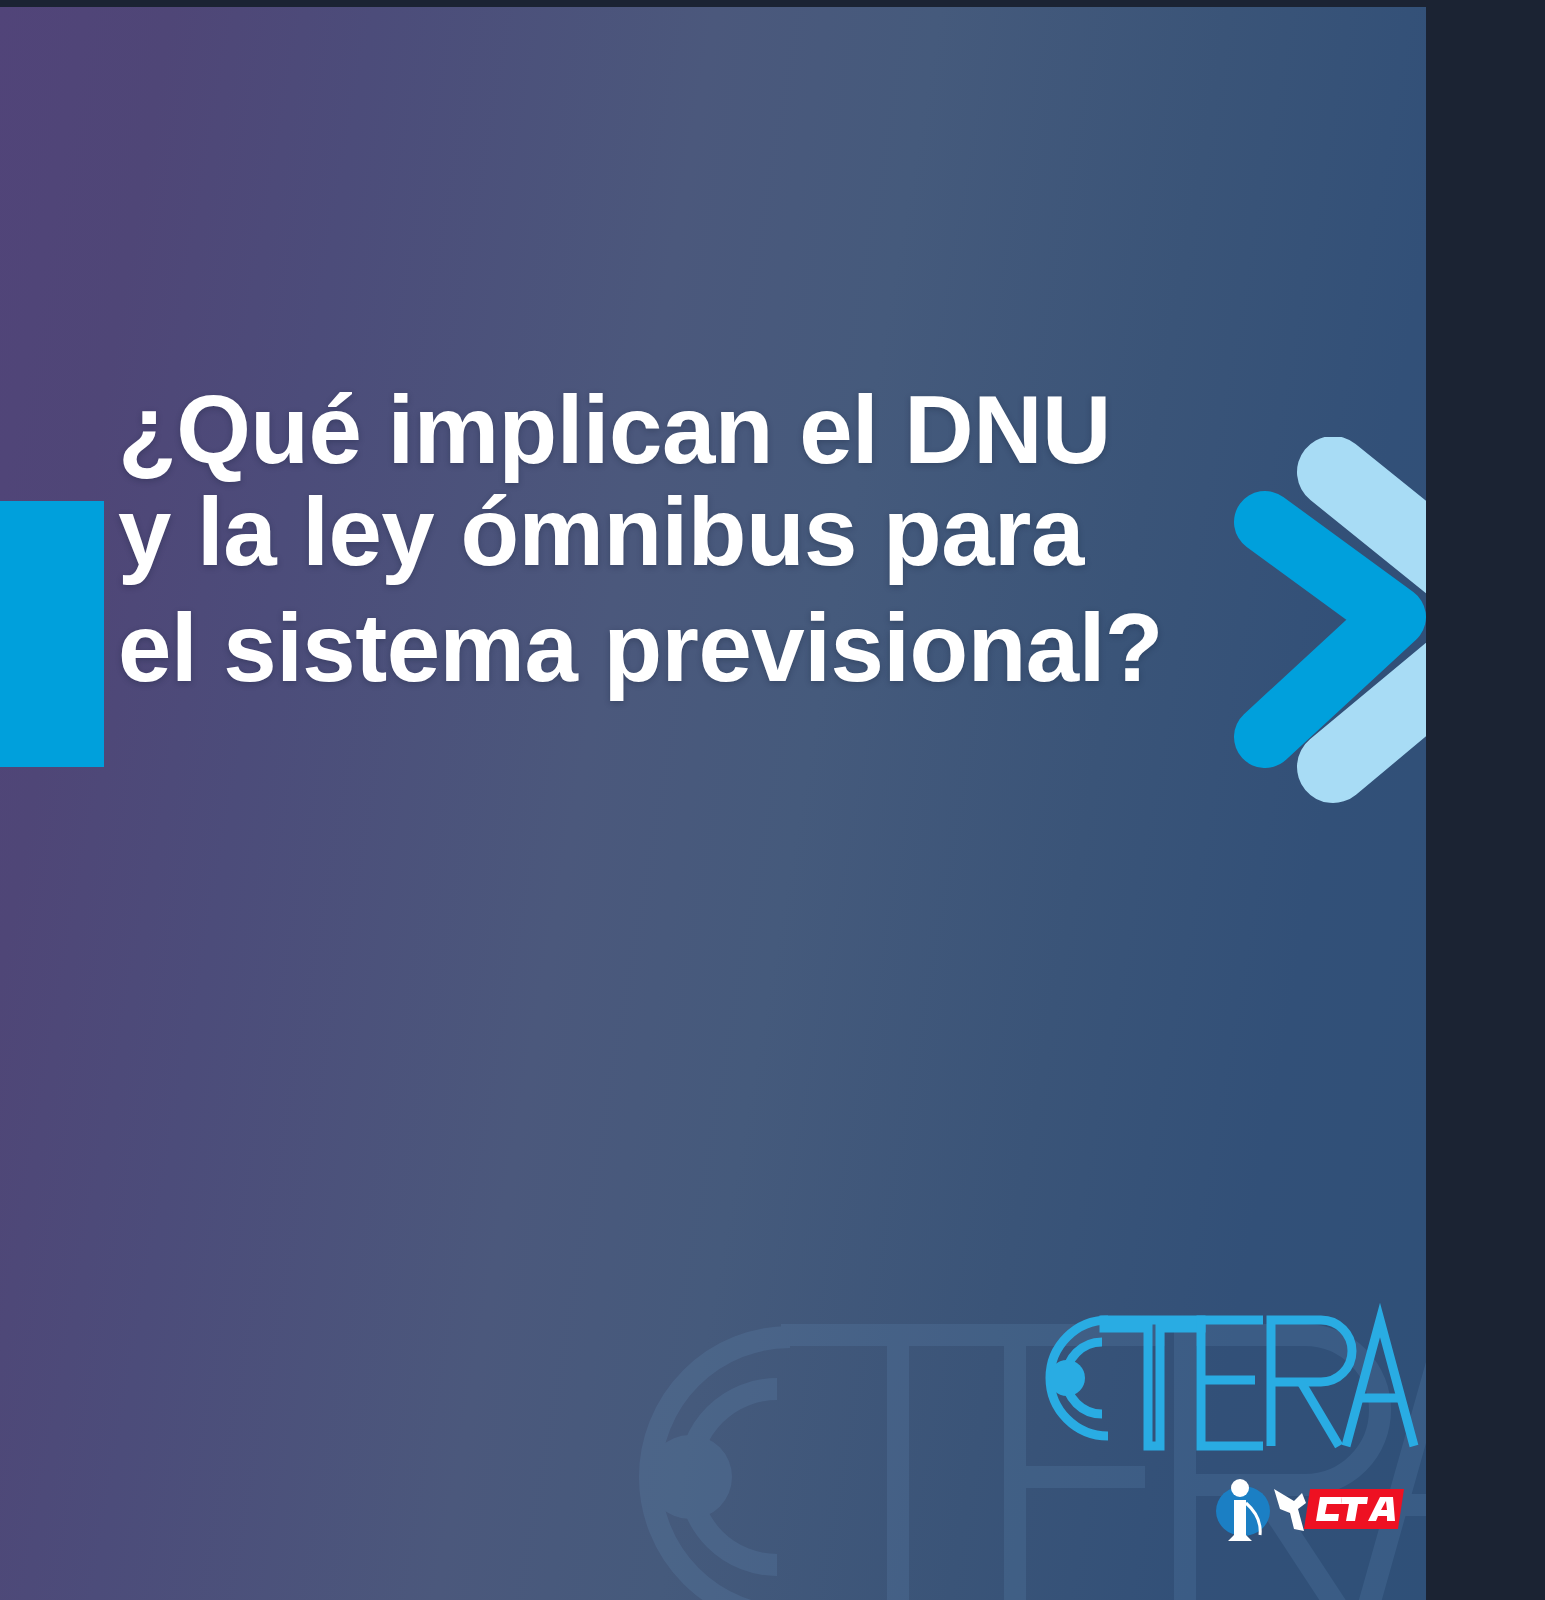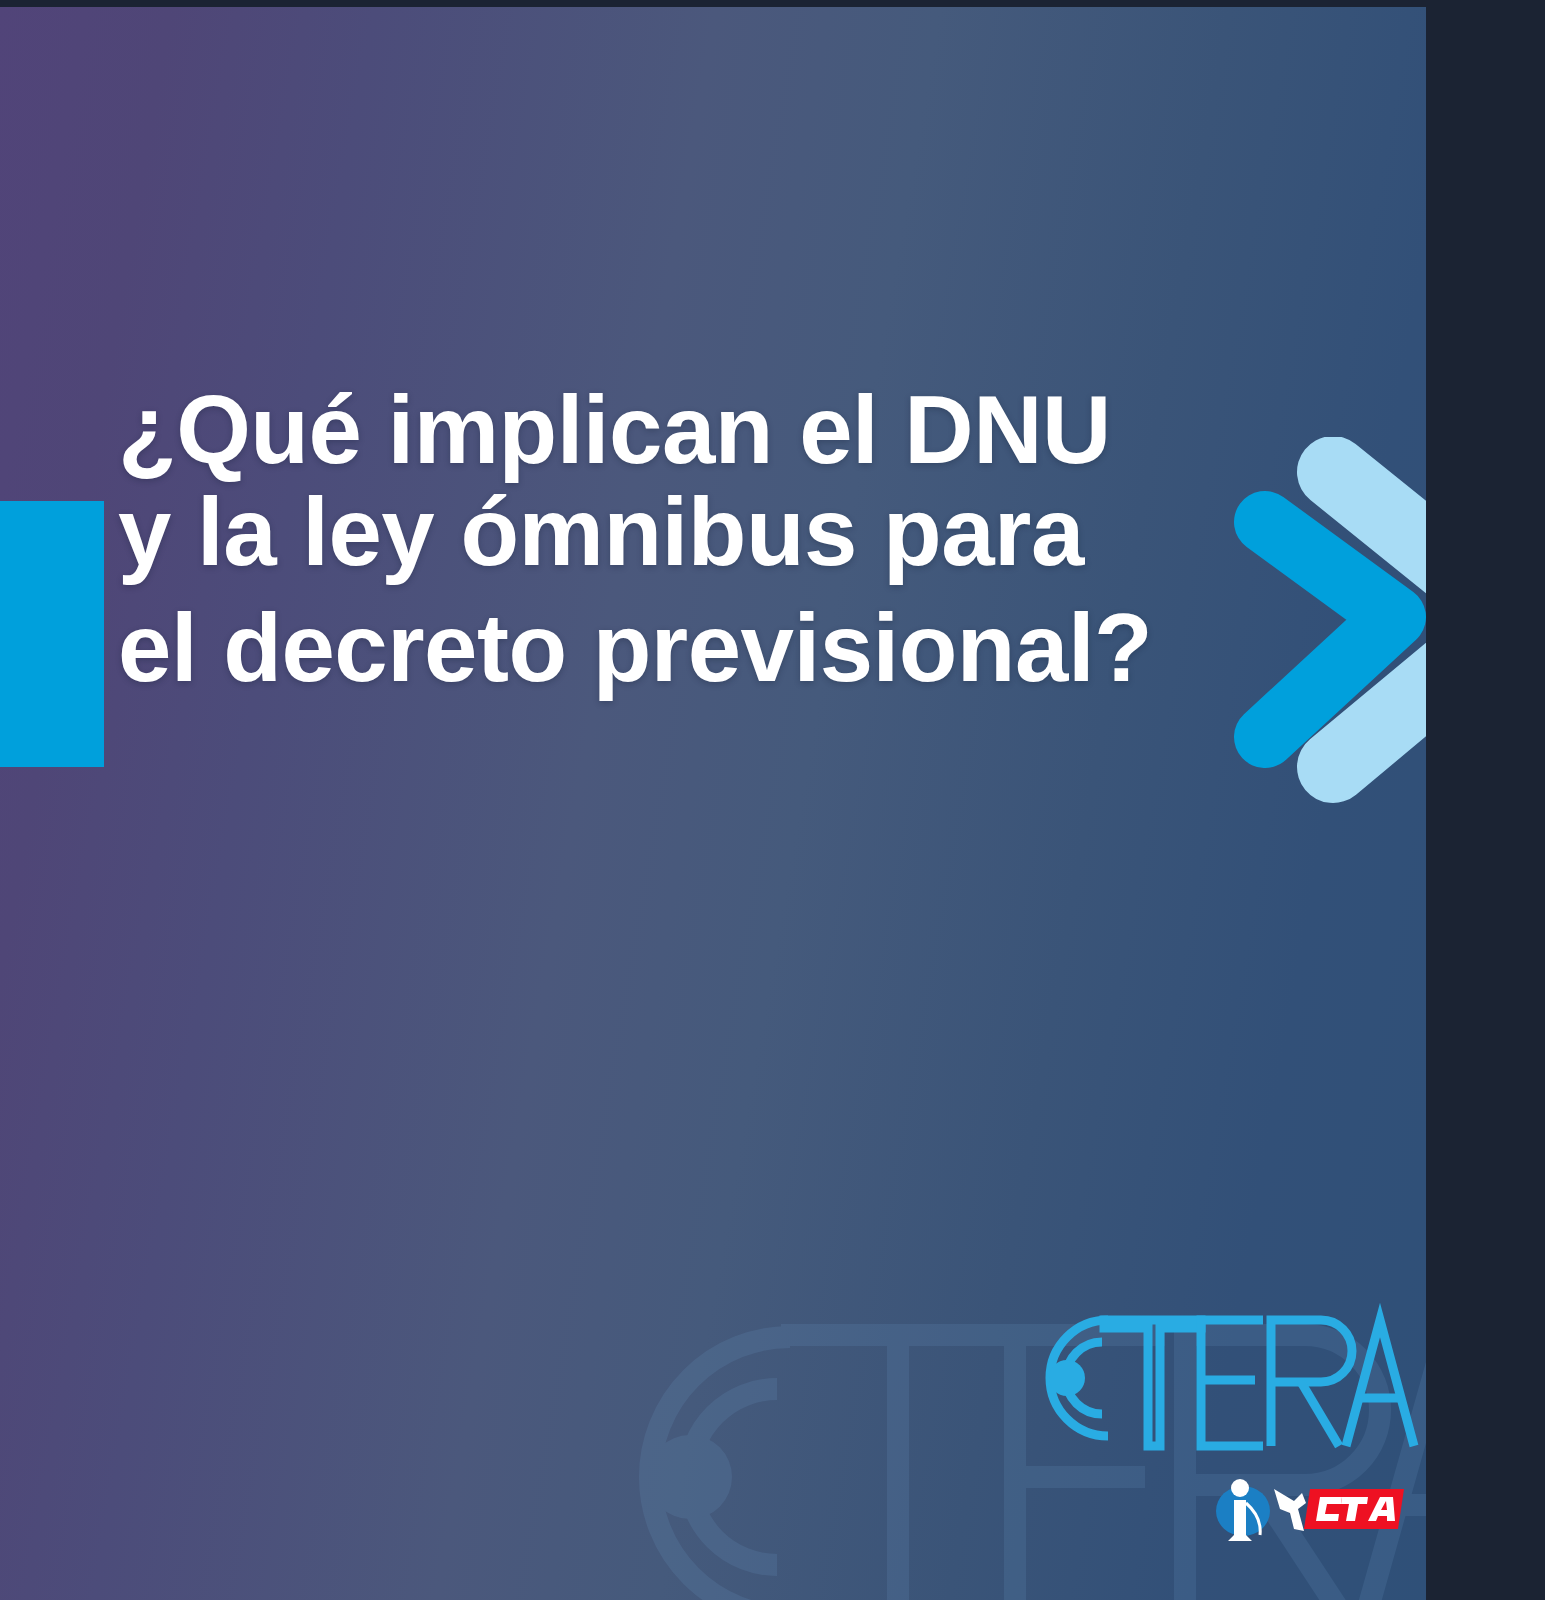--- a/index.html
+++ b/index.html
@@ -127,21 +127,21 @@
   <svg id="chevrons" viewBox="0 0 320 370" xmlns="http://www.w3.org/2000/svg">
 
     <path d="M 108 35 L 288 180 L 108 330" fill="none" stroke="#a8dcf5" stroke-width="72" stroke-linecap="round" stroke-linejoin="round"></path>
 
     <path d="M 40 85 L 170 180 L 40 300" fill="none" stroke="#00a0dc" stroke-width="62" stroke-linecap="round" stroke-linejoin="round"></path>
   </svg>
 
   <div id="headline">
     <div class="hl-line hl-1">¿Qué implican el DNU</div>
     <div class="hl-line hl-3">y la ley ómnibus para</div>
-    <div class="hl-line hl-4">el decreto previsional?</div>
+    <div class="hl-line hl-4">el sistema previsional?</div>
   </div>
 
   <svg id="logo-ctera" viewBox="0 0 420 165" xmlns="http://www.w3.org/2000/svg">
     <g fill="none" stroke="#29ace3" stroke-width="9">
 
       <path d="M 103 18 A 58 58 0 1 0 103 134"></path>
       <path d="M 97 40 A 36 36 0 1 0 97 112"></path>
       <circle cx="62" cy="76" r="18" fill="#29ace3" stroke="none"></circle>
 
       <path d="M 99 18 L 196 18 L 196 26 L 155 26 L 155 144 L 143 144 L 143 26 L 99 26 Z" fill="none"></path>

